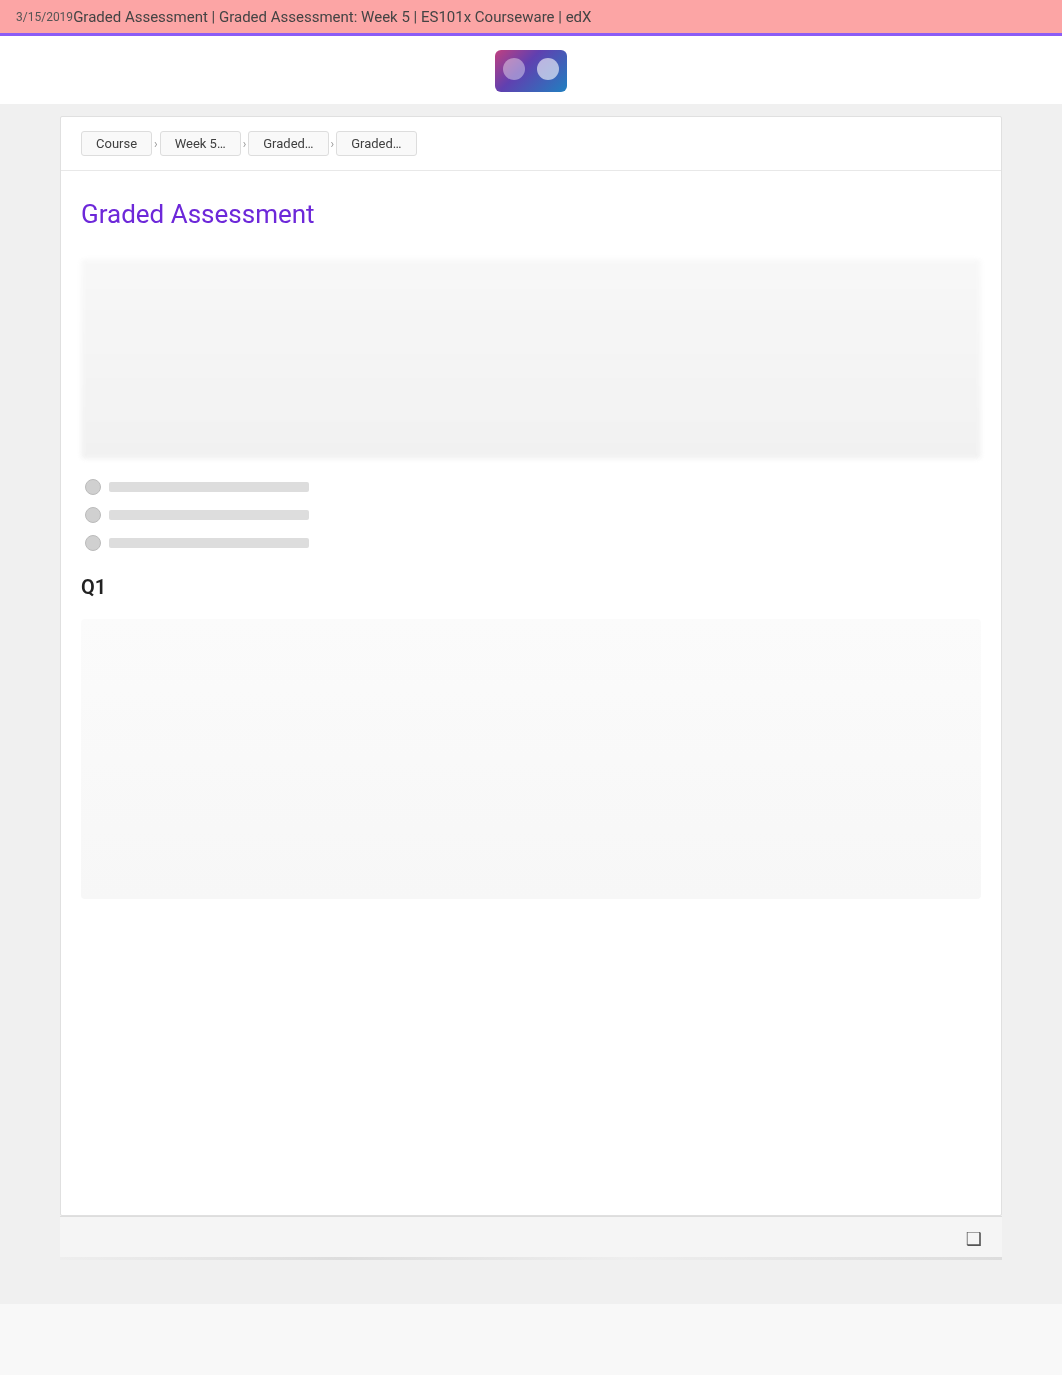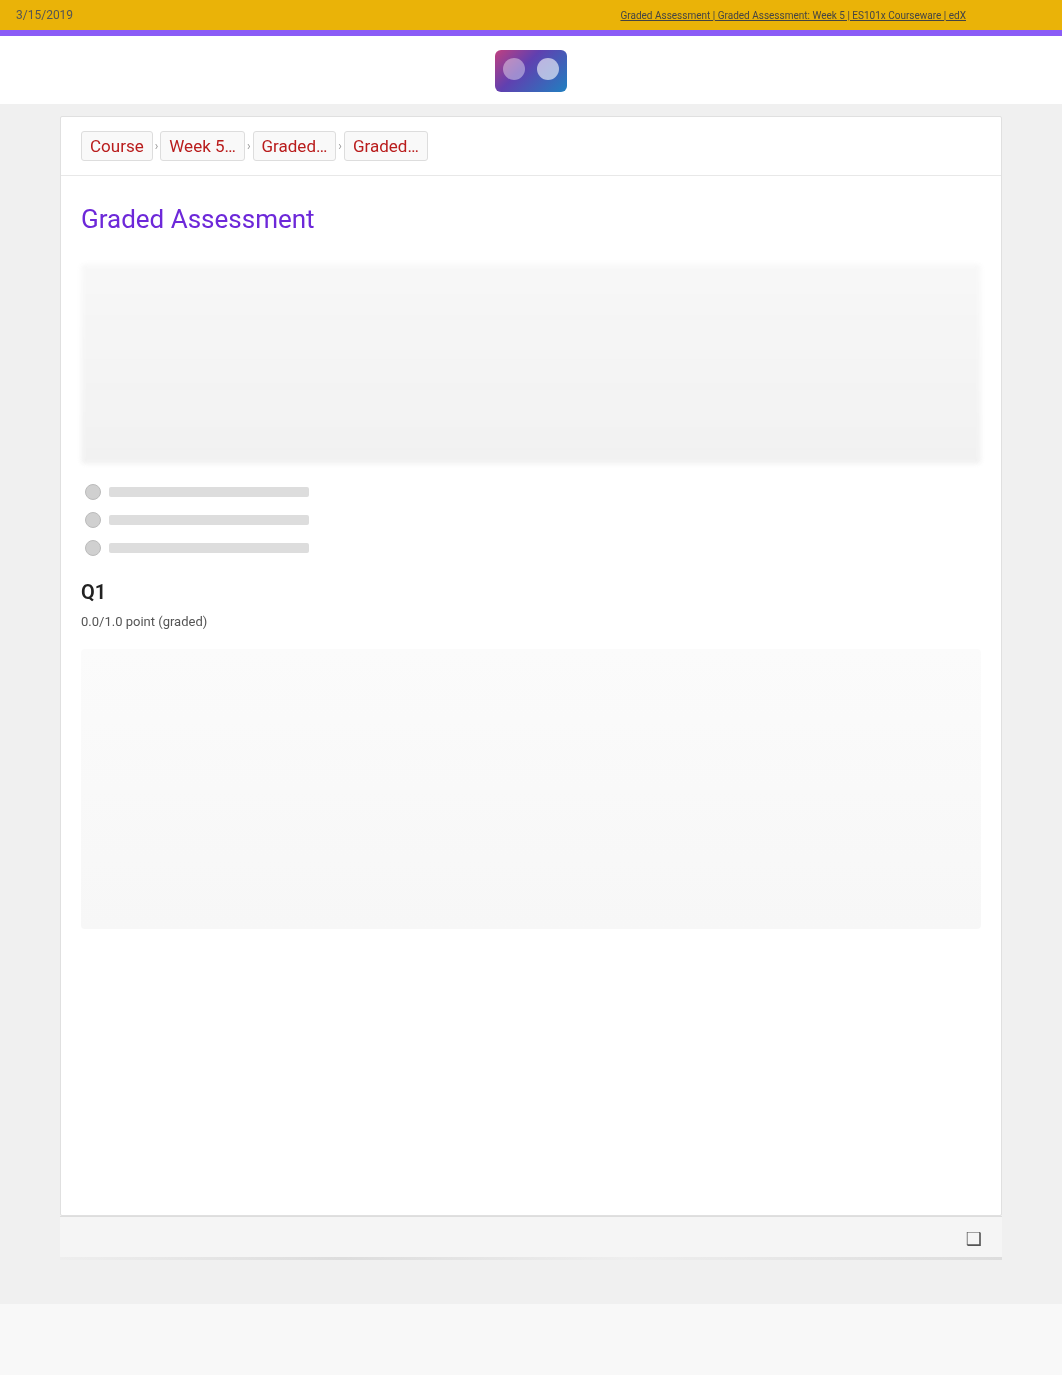--- a/index.html
+++ b/index.html
@@ -12,40 +12,39 @@
       font-family: -apple-system, BlinkMacSystemFont, 'Segoe UI', Roboto, Helvetica, Arial, sans-serif;
       background: #f8f8f8;
       color: #333;
       font-size: 14px;
       width: 1062px;
       min-height: 1375px;
     }
 
     
     .browser-bar {
-      background: #eab308;
-      border-bottom: 6px solid #8b5cf6;
+      background: #fca5a5;
+      border-bottom: 3px solid #8b5cf6;
       padding: 6px 16px;
       display: flex;
       align-items: center;
       justify-content: space-between;
       height: 36px;
     }
 
     .browser-date {
       font-size: 12px;
       color: #555;
     }
 
     .browser-title {
-      font-size: 10px;
+      font-size: 15px;
       color: #444;
       flex: 1;
-      text-align: right;
-      text-decoration: underline;
+      text-align: left;
     }
 
     
     .logo-area {
       display: flex;
       justify-content: center;
       align-items: center;
       padding: 14px 0 12px 0;
       background: #fff;
     }
@@ -101,23 +100,23 @@
     
     .breadcrumb {
       display: flex;
       align-items: center;
       padding: 14px 20px;
       border-bottom: 1px solid #e8e8e8;
       gap: 0;
     }
 
     .breadcrumb-item {
-      font-size: 17px;
-      color: #b91c1c;
-      padding: 4px 8px;
+      font-size: 13px;
+      color: #404040;
+      padding: 4px 14px;
       border: 1px solid #ddd;
       border-radius: 3px;
       background: #f9f9f9;
       cursor: pointer;
     }
 
     .breadcrumb-separator {
       color: #999;
       font-size: 12px;
       padding: 0 2px;
@@ -294,21 +293,20 @@
           <div class="radio-label-text"></div>
         </div>
         <div class="radio-item">
           <div class="radio-circle"></div>
           <div class="radio-label-text"></div>
         </div>
       </div>
 
       <div class="question-section">
         <div class="question-id">Q1</div>
-        <div class="question-meta">0.0/1.0 point (graded)</div>
       </div>
 
       <div class="answer-area"></div>
 
       <div class="footer-gap"></div>
 
     </div>
 
   </div>
 

